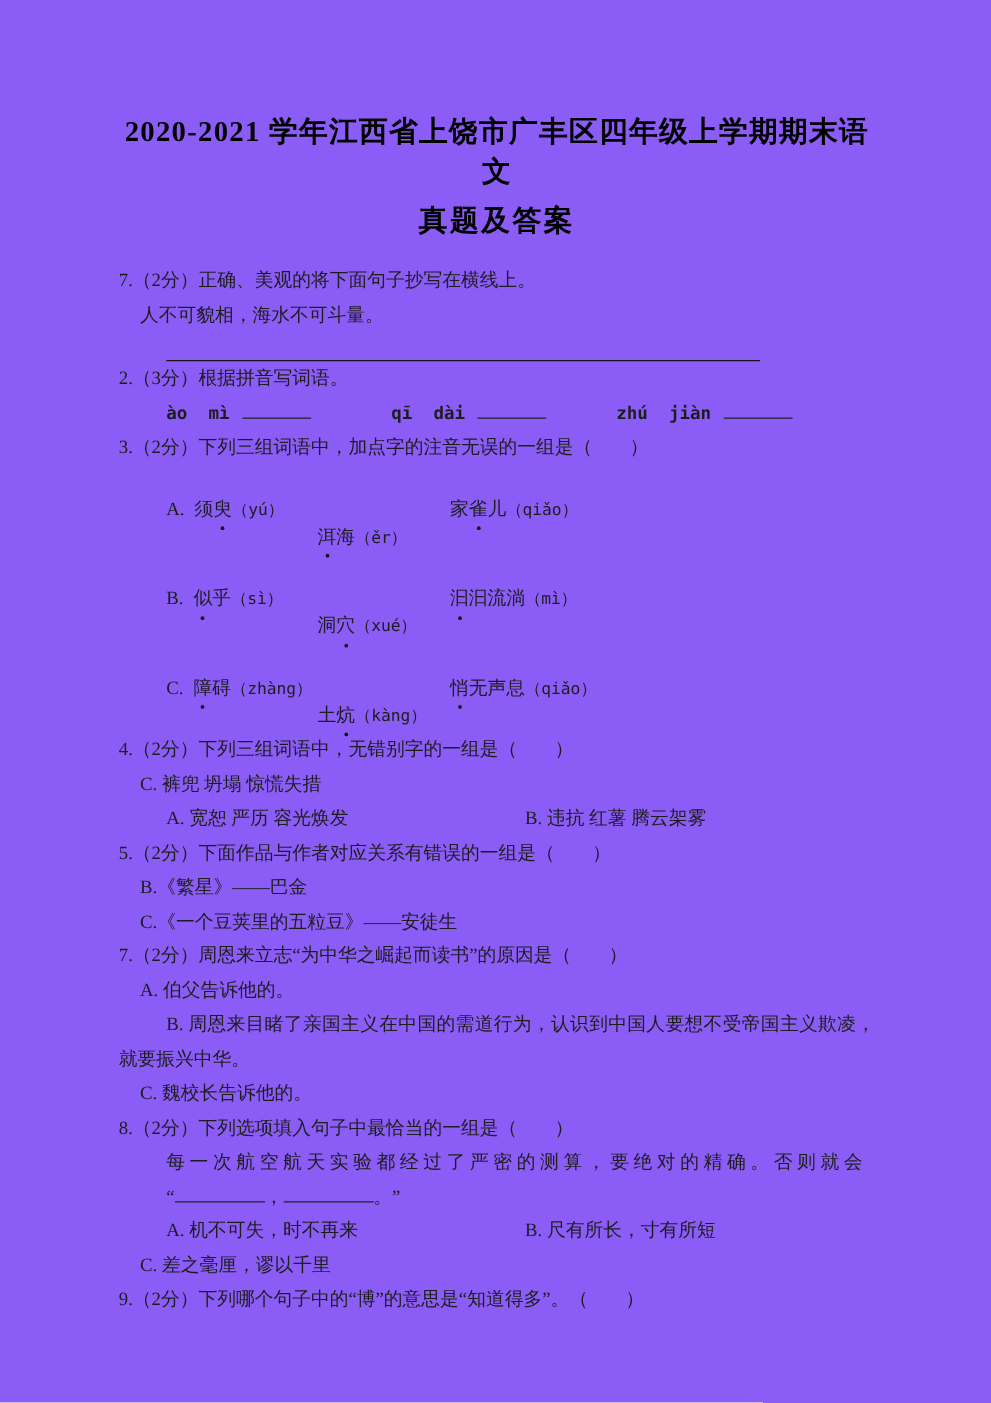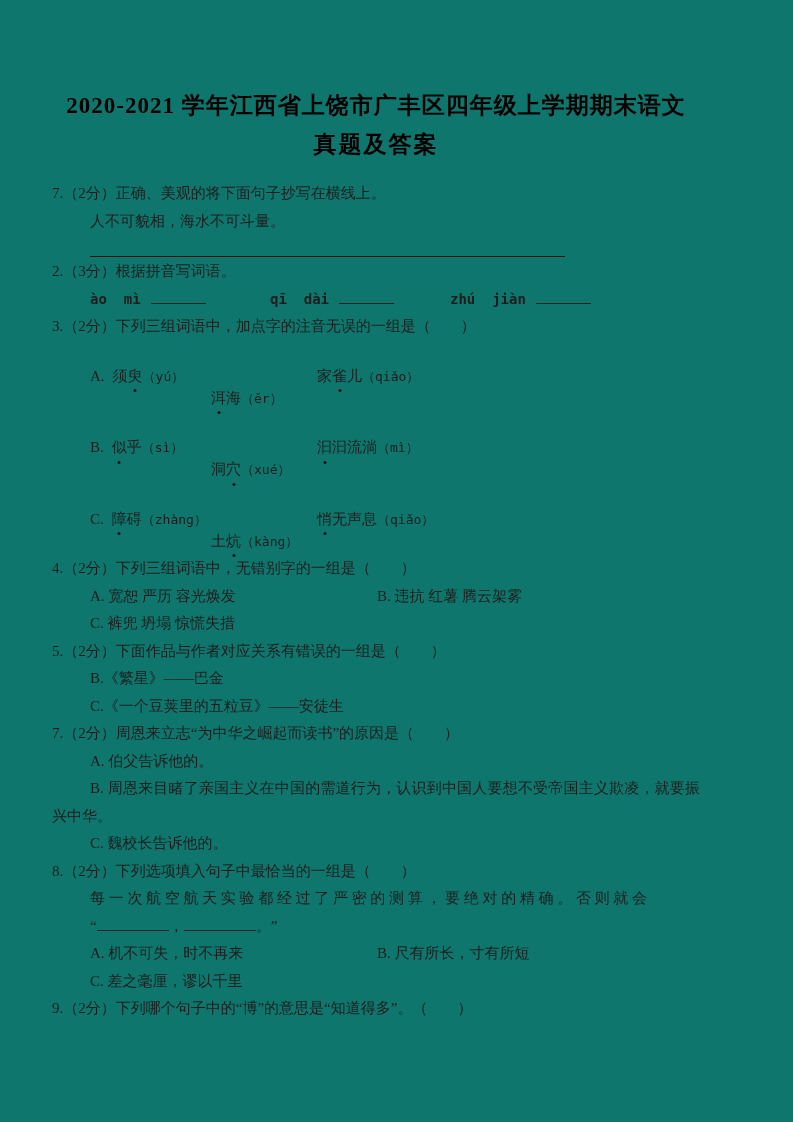--- a/index.html
+++ b/index.html
@@ -1,30 +1,30 @@
 <!DOCTYPE html>
 <html><head>
 <meta charset="utf-8">
 <style>
   html,body{margin:0;padding:0;background:#ffffff;}
   .page{
     position:relative;
     width:793px;height:1122px;
-    background:#0f766e;
+    background:#8b5cf6;
     box-sizing:border-box;
-    padding:90px 93px 0 52px;
+    padding:90px 93px 0 95px;
     font-family:"Liberation Serif","DejaVu Serif",serif;
     color:#1d1d1d;
     overflow:hidden;
   }
   .title{text-align:center;font-weight:bold;color:#000;margin:0 0 12px 0;}
   .title .t1{display:block;font-size:23px;line-height:32px;letter-spacing:1px;}
   .title .t2{display:block;font-size:23px;line-height:46px;letter-spacing:2px;}
   .line{margin:0;font-size:15px;line-height:27.5px;}
-  .ind{margin-left:38px;}
+  .ind{margin-left:17px;}
   .py{font-family:"DejaVu Sans Mono",monospace;font-size:13px;}
   .pyw{font-family:"DejaVu Sans Mono",monospace;font-size:14px;white-space:pre;font-weight:bold;}
   
   .writing-line{margin-left:38px;height:23px;}
   .writing-line .rule{width:475px;height:21px;border-bottom:1.5px solid #151515;}
   
   .q2row{display:flex;margin-left:38px;}
   .q2g{width:180px;}
   .blank{display:inline-block;width:55px;border-bottom:1.2px solid #222;height:14px;margin-left:10px;}
   
@@ -90,25 +90,25 @@
 
     <div class="line q3row">
       <span class="q3c1"><span class="optlabel">C.</span><span></span><span class="dt">障</span><span>碍</span><span class="py">（zhàng）</span></span>
       <span class="q3c2"><span>土</span><span class="dt">炕</span><span></span><span class="py">（kàng）</span></span>
       <span class="q3c3"><span></span><span class="dt">悄</span><span>无声息</span><span class="py">（qiǎo）</span></span>
     </div>
   </div>
 
   <div>
     <div class="line">4.（2分）下列三组词语中，无错别字的一组是（　　）</div>
+    <div class="line ind">C. 裤兜 坍塌 惊慌失措</div>
     <div class="line tworow">
       <span class="cola">A. 宽恕 严历 容光焕发</span>
       <span>B. 违抗 红薯 腾云架雾</span>
     </div>
-    <div class="line ind">C. 裤兜 坍塌 惊慌失措</div>
   </div>
 
   <div>
     <div class="line">5.（2分）下面作品与作者对应关系有错误的一组是（　　）</div>
     <div class="line ind">B.《繁星》——巴金</div>
     <div class="line ind">C.《一个豆荚里的五粒豆》——安徒生</div>
   </div>
 
 
   <div>

